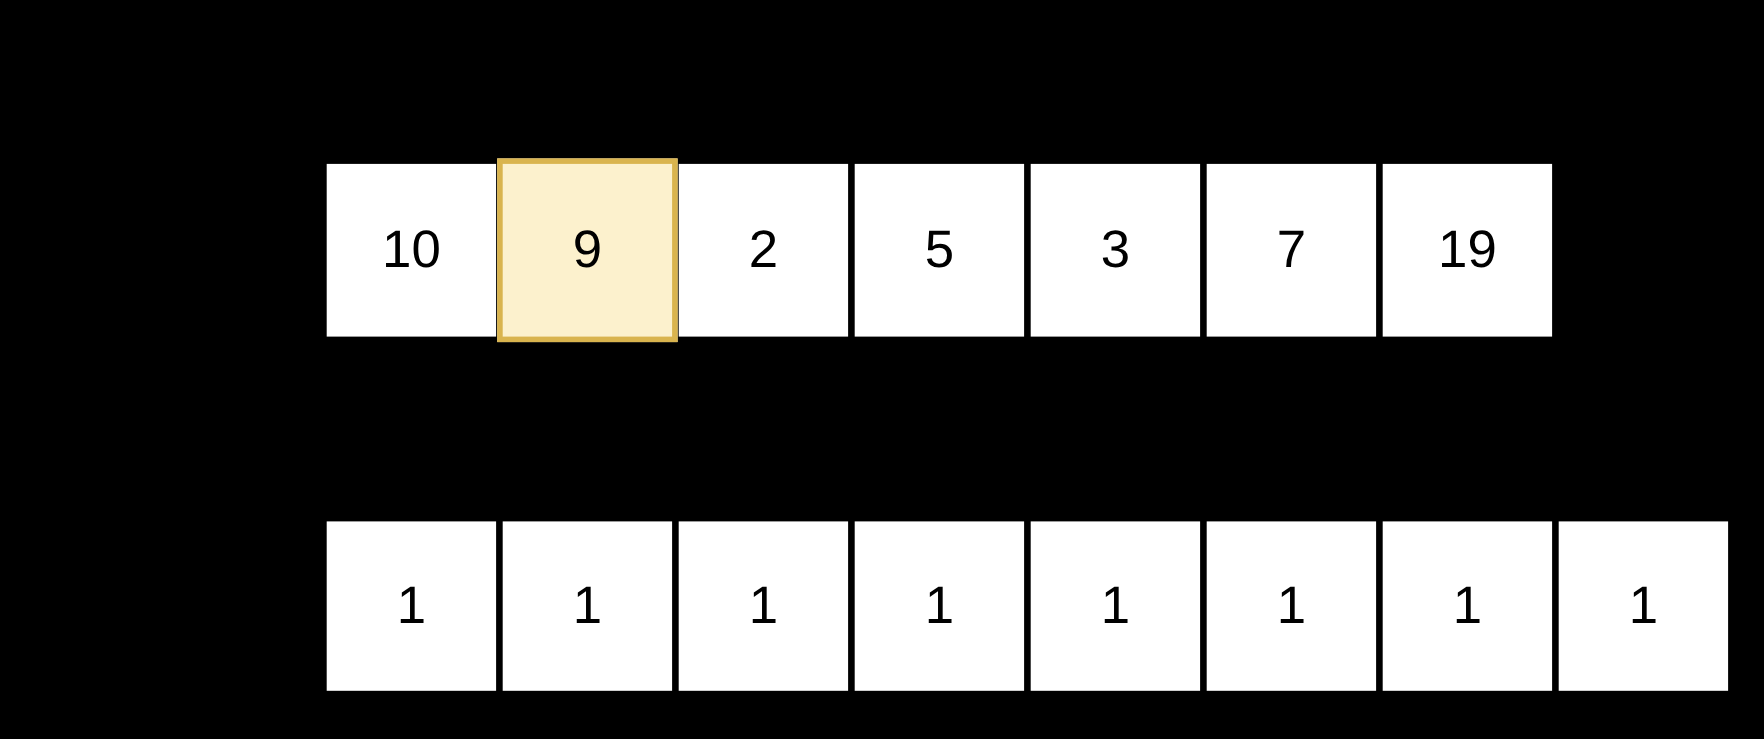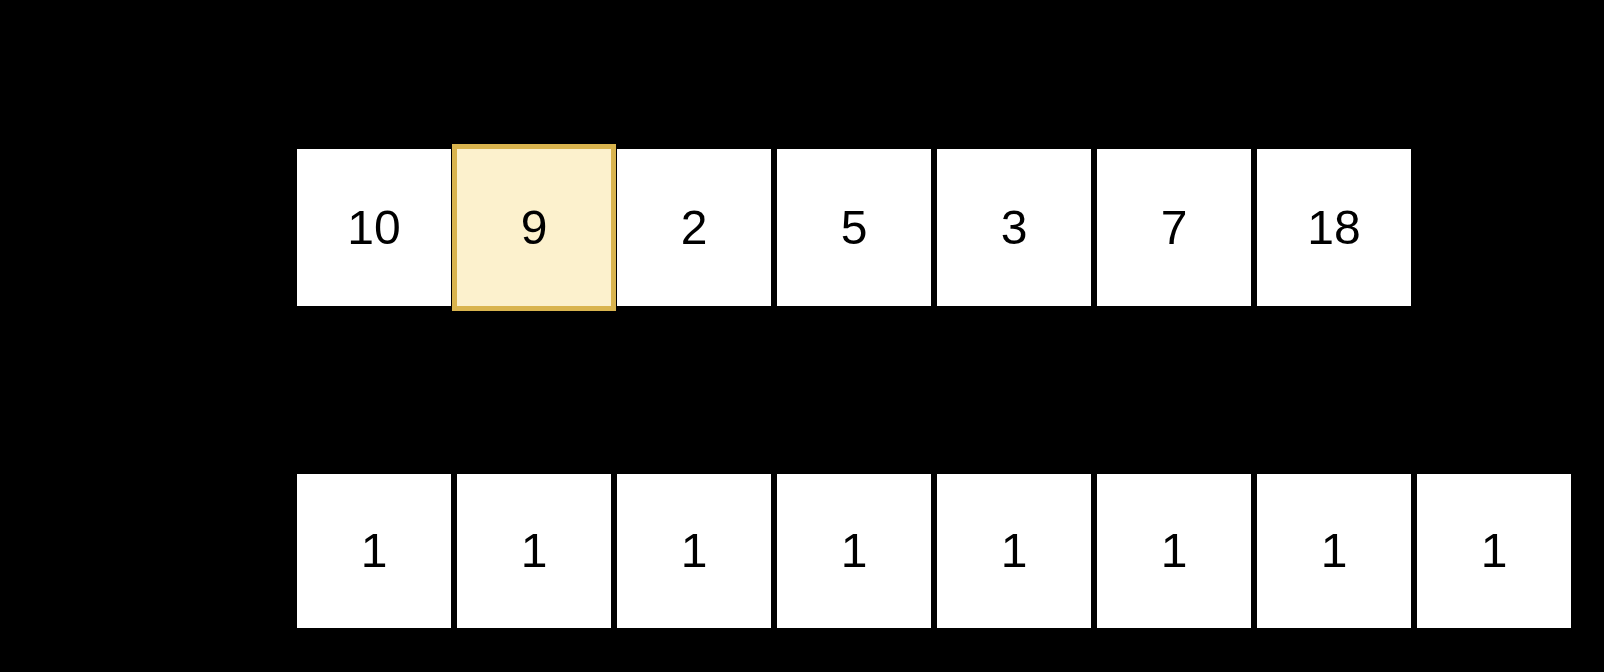--- a/index.html
+++ b/index.html
@@ -61,21 +61,21 @@
 <body style="--bg: #000000; --cell-bg: #ffffff; --text: #000000; --highlight-fill: #FCF1CD; --highlight-border: #D9B44E;">
 
 <div class="canvas">
   <div class="array-row" data-row="0">
       <div class="cell">10</div>
       <div class="cell highlight">9</div>
       <div class="cell">2</div>
       <div class="cell">5</div>
       <div class="cell">3</div>
       <div class="cell">7</div>
-      <div class="cell">18</div>
+      <div class="cell">19</div>
     </div>
   <div class="array-row" data-row="1">
       <div class="cell">1</div>
       <div class="cell">1</div>
       <div class="cell">1</div>
       <div class="cell">1</div>
       <div class="cell">1</div>
       <div class="cell">1</div>
       <div class="cell">1</div>
       <div class="cell">1</div>

